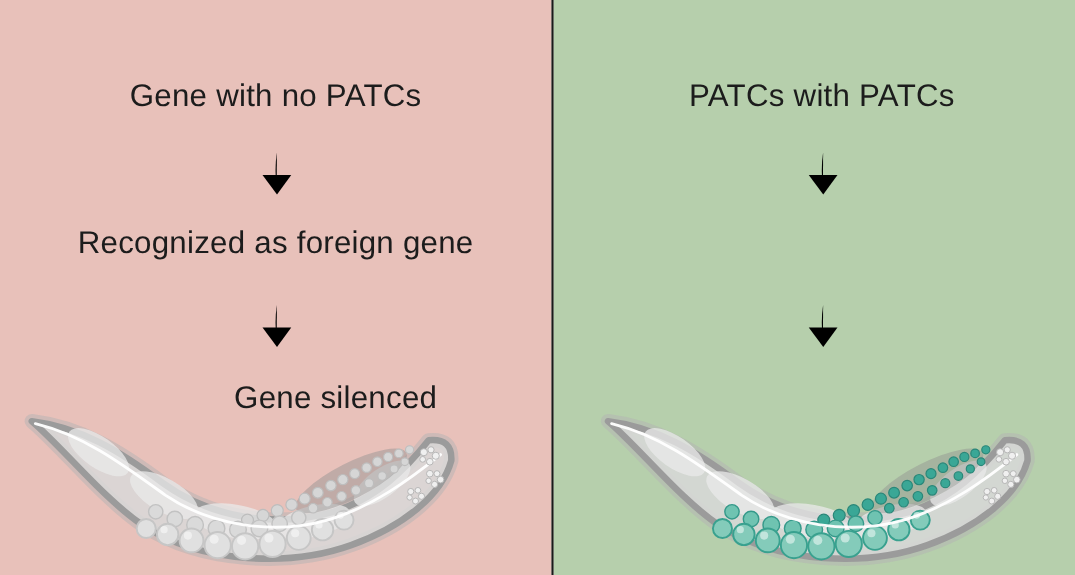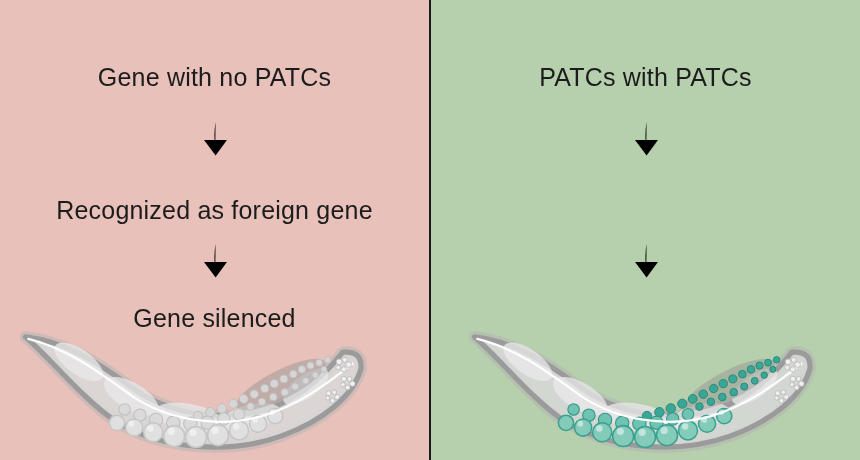--- a/index.html
+++ b/index.html
@@ -8,36 +8,36 @@
     width:860px;height:460px;
     overflow:hidden;
     font-family:"Liberation Sans", sans-serif;
     display:flex;
   }
   .panel{
     position:relative;
     width:429px;height:460px;
     flex:0 0 auto;
   }
-  .panel--left{background:var(--panel-pink,#e8c1ba);}
+  .panel--left{background:var(--panel-pink,#e8c1ba);padding-left:12px;}
   .panel--right{background:var(--panel-green,#b6cfac);}
   .divider{
     width:2px;height:460px;flex:0 0 auto;
     background:var(--divider,#1a1a1a);
   }
   .step{
     position:absolute;left:0;width:100%;
     text-align:center;
     font-size:25px;line-height:30px;
     letter-spacing:.2px;
     color:var(--text,#1c1c1c);
   }
   .step-1{top:62px;}
-  .step-2{top:195px;}
-  .step-3{top:303px;}
+  .step-2{top:179px;}
+  .step-3{top:303px;margin-left:48px;}
   .arrow{
     position:absolute;left:50%;margin-left:-15px;
     width:30px;height:40px;
   }
   .arrow-1{top:120px;}
   .arrow-2{top:242px;}
   .worm{
     position:absolute;top:316px;
     width:372px;height:143px;
   }

